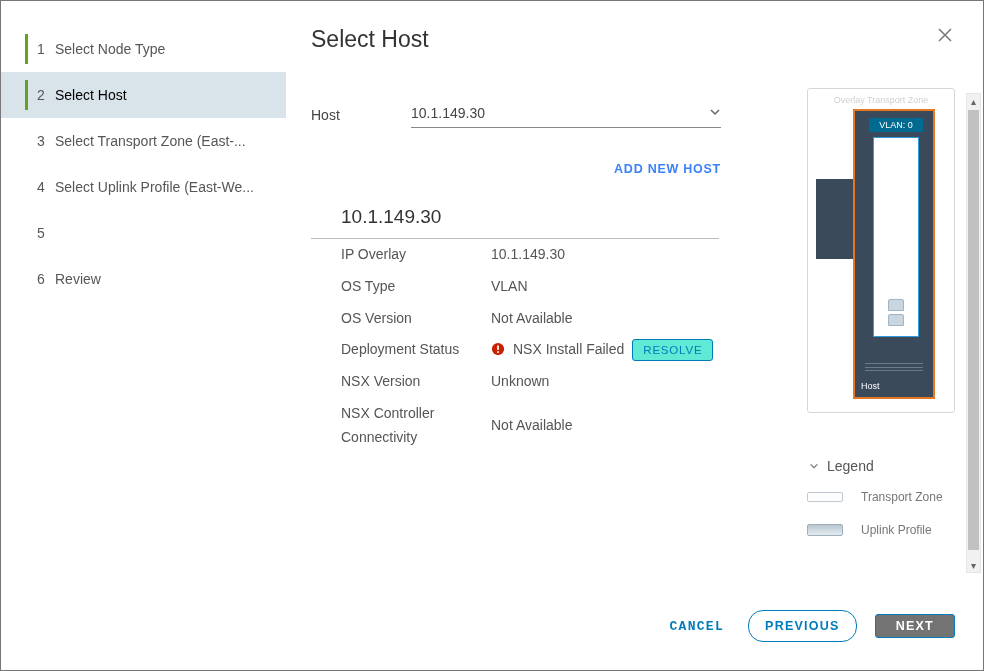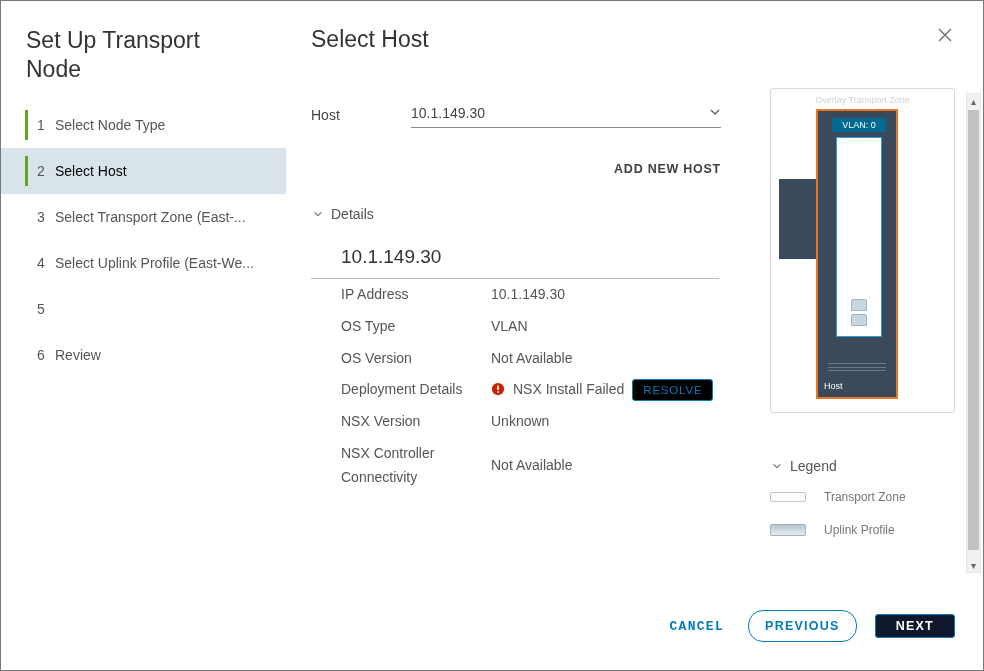--- a/index.html
+++ b/index.html
@@ -41,40 +41,40 @@
 
   .field-row { display:flex; align-items:center; margin-top:28px; max-width:410px; }
   .field-label { width:100px; color:#444; }
   .select {
     flex:1; border:none; border-bottom:1px solid #888; padding:4px 0 6px 0; color:#444; position:relative; cursor:pointer;
     display:flex; align-items:center; justify-content:space-between;
   }
   .chev-down svg { width:12px; height:12px; }
 
   .add-link-row { display:flex; justify-content:flex-end; max-width:410px; margin-top:34px; }
-  .link-btn { color:#404040; font-size:12.5px; letter-spacing:0.06em; font-weight:600; cursor:pointer; background:none; border:none; padding:0;}
+  .link-btn { color:#3b82f6; font-size:12.5px; letter-spacing:0.06em; font-weight:600; cursor:pointer; background:none; border:none; padding:0;}
 
   .details-sec { margin-top:30px; max-width:408px; }
   .details-header { display:flex; align-items:center; cursor:pointer; color:#555; }
   .caret { width:14px; display:inline-flex; justify-content:center; margin-right:6px; }
   .caret svg { width:10px; height:10px; }
   .hostname {
     font-size:19px; color:#333; margin-top:24px; padding-bottom:10px; border-bottom:1px solid #bbb; padding-left:30px;
   }
   .kv { display:flex; padding:4px 0 4px 30px; line-height:1.7; }
   .kv .k { width:150px; color:#555; }
   .kv .v { flex:1; color:#555; display:flex; align-items:center; gap:8px; flex-wrap:wrap;}
   .status-icon svg { width:14px; height:14px; vertical-align:-2px;}
   .status-arrow { color:#e05200; font-weight:bold; }
   .btn-outline {
-    border:1px solid #007cbb; color:#007cbb; background:#000000; font-size:11.5px; letter-spacing:0.07em; padding:4px 10px; border-radius:3px; cursor:pointer;
+    border:1px solid #007cbb; color:#007cbb; background:#5eead4; font-size:11.5px; letter-spacing:0.07em; padding:4px 10px; border-radius:3px; cursor:pointer;
   }
 
   .right-col {
-    width:185px; position:relative; margin-right:28px; padding-top:35px;
+    width:148px; position:relative; margin-right:28px; padding-top:35px;
   }
   .scrollbar-fake {
     position:absolute; right:-26px; top:40px; width:15px; height:480px; background:#f1f1f1; border:1px solid #e6e6e6;
   }
   .scrollbar-fake .thumb { position:absolute; left:1px; width:11px; background:#c1c1c1; }
   .scrollbar-fake .arrow { position:absolute; left:0; width:13px; height:14px; display:flex; align-items:center; justify-content:center; color:#666; font-size:10px;}
   .diagram-box {
     border:1px solid #d7d7d7; border-radius:3px; height:325px; position:relative; overflow:hidden;
   }
   .tz-label {
@@ -109,31 +109,30 @@
   .legend-text { line-height:1.4; }
 
   .footer {
     height:70px; border-top:0; display:flex; align-items:center; justify-content:flex-end; gap:18px; padding:0 28px 18px 0;
   }
   .btn-text { color:#007cbb; font-size:13px; letter-spacing:0.1em; font-weight:600; background:none; border:none; cursor:pointer; padding:8px 6px;font-family:Liberation Mono, monospace;}
   .btn-sec {
     border:1px solid #007cbb; color:#007cbb; background:#fff; font-size:12.5px; letter-spacing:0.1em; font-weight:600; padding:8px 16px; border-radius:15px; cursor:pointer;
   }
   .btn-pri {
-    border:1px solid #007cbb; background:#0f172a; color:#fff; font-size:12.5px; letter-spacing:0.1em; font-weight:600; padding:4px 20px; border-radius:3px; cursor:pointer;
+    border:1px solid #007cbb; background:#737373; color:#fff; font-size:12.5px; letter-spacing:0.1em; font-weight:600; padding:4px 20px; border-radius:3px; cursor:pointer;
   }
 </style>
 </head>
 <body>
 
 <div class="window">
   <div class="body">
 
     <div class="sidebar">
-      <div class="sidebar-title">Set Up Transport Node</div>
       <ul class="steps">
         <li class="step completed">
           <span class="step-num">1</span>
           <span class="step-label">Select Node Type</span>
         </li>
         <li class="step active">
           <span class="step-num">2</span>
           <span class="step-label">Select Host</span>
         </li>
         <li class="step">
@@ -177,45 +176,37 @@
                   </svg>
               </span>
             </div>
           </div>
 
           <div class="add-link-row">
             <button class="link-btn">ADD NEW HOST</button>
           </div>
 
           <div class="details-sec">
-            <div class="details-header">
-              <span class="caret">
-                <svg viewBox="0 0 12 12">
-                    <path d="M2 4 L6 8 L10 4" fill="none" stroke="#777" stroke-width="1.5"></path>
-                  </svg>
-              </span>
-              <span>Details</span>
-            </div>
 
             <div class="hostname">10.1.149.30</div>
 
             <div class="kv">
-              <div class="k">IP Address</div>
+              <div class="k">IP Overlay</div>
               <div class="v">10.1.149.30</div>
             </div>
             <div class="kv">
               <div class="k">OS Type</div>
               <div class="v">VLAN</div>
             </div>
             <div class="kv">
               <div class="k">OS Version</div>
               <div class="v">Not Available</div>
             </div>
             <div class="kv">
-              <div class="k">Deployment Details</div>
+              <div class="k">Deployment Status</div>
               <div class="v">
                 <span class="status-icon">
                   <svg viewBox="0 0 16 16">
                       <circle cx="8" cy="8" r="7" fill="#c92100"></circle>
                       <rect x="7" y="4" width="2" height="5" fill="#fff"></rect>
                       <rect x="7" y="10.5" width="2" height="2" fill="#fff"></rect>
                     </svg>
                 </span>
                 <span>NSX Install Failed</span>
                 <button class="btn-outline">RESOLVE</button>

